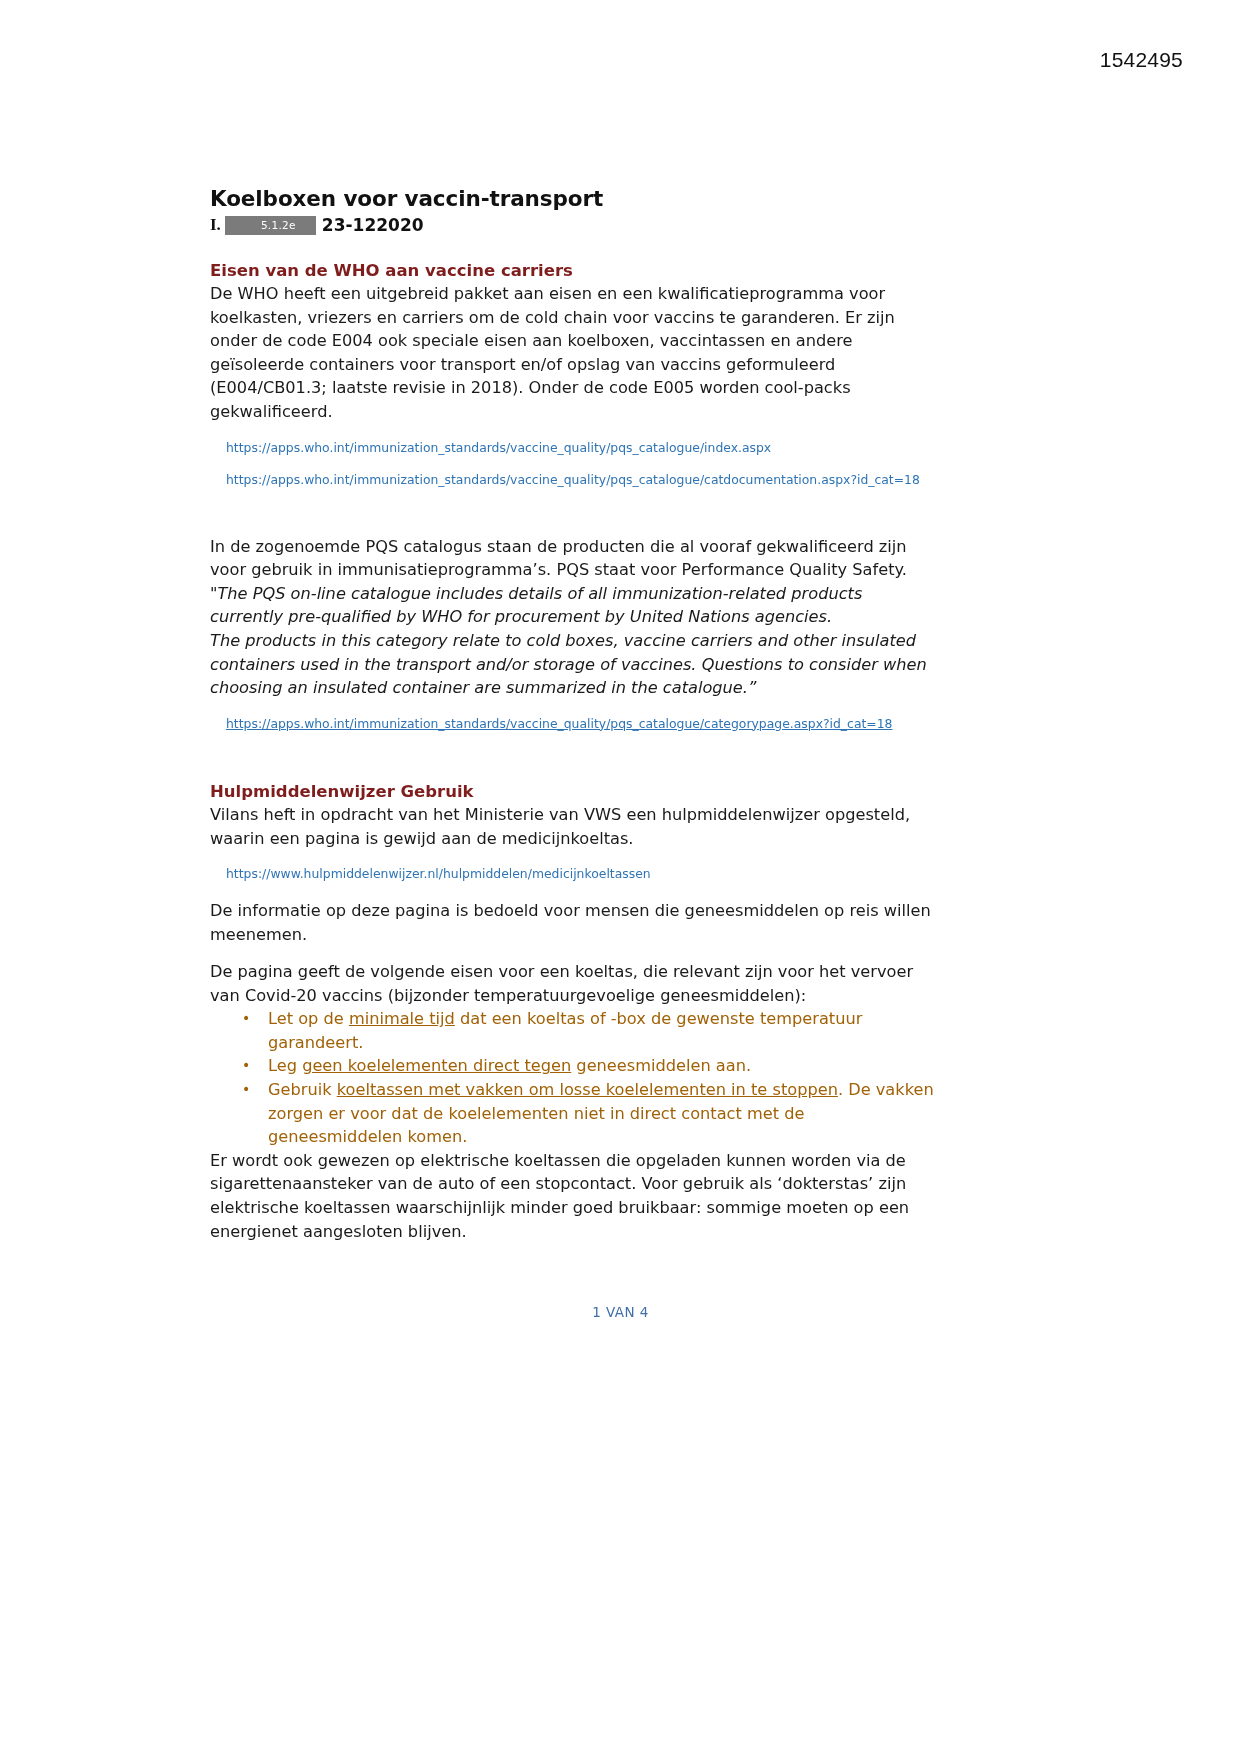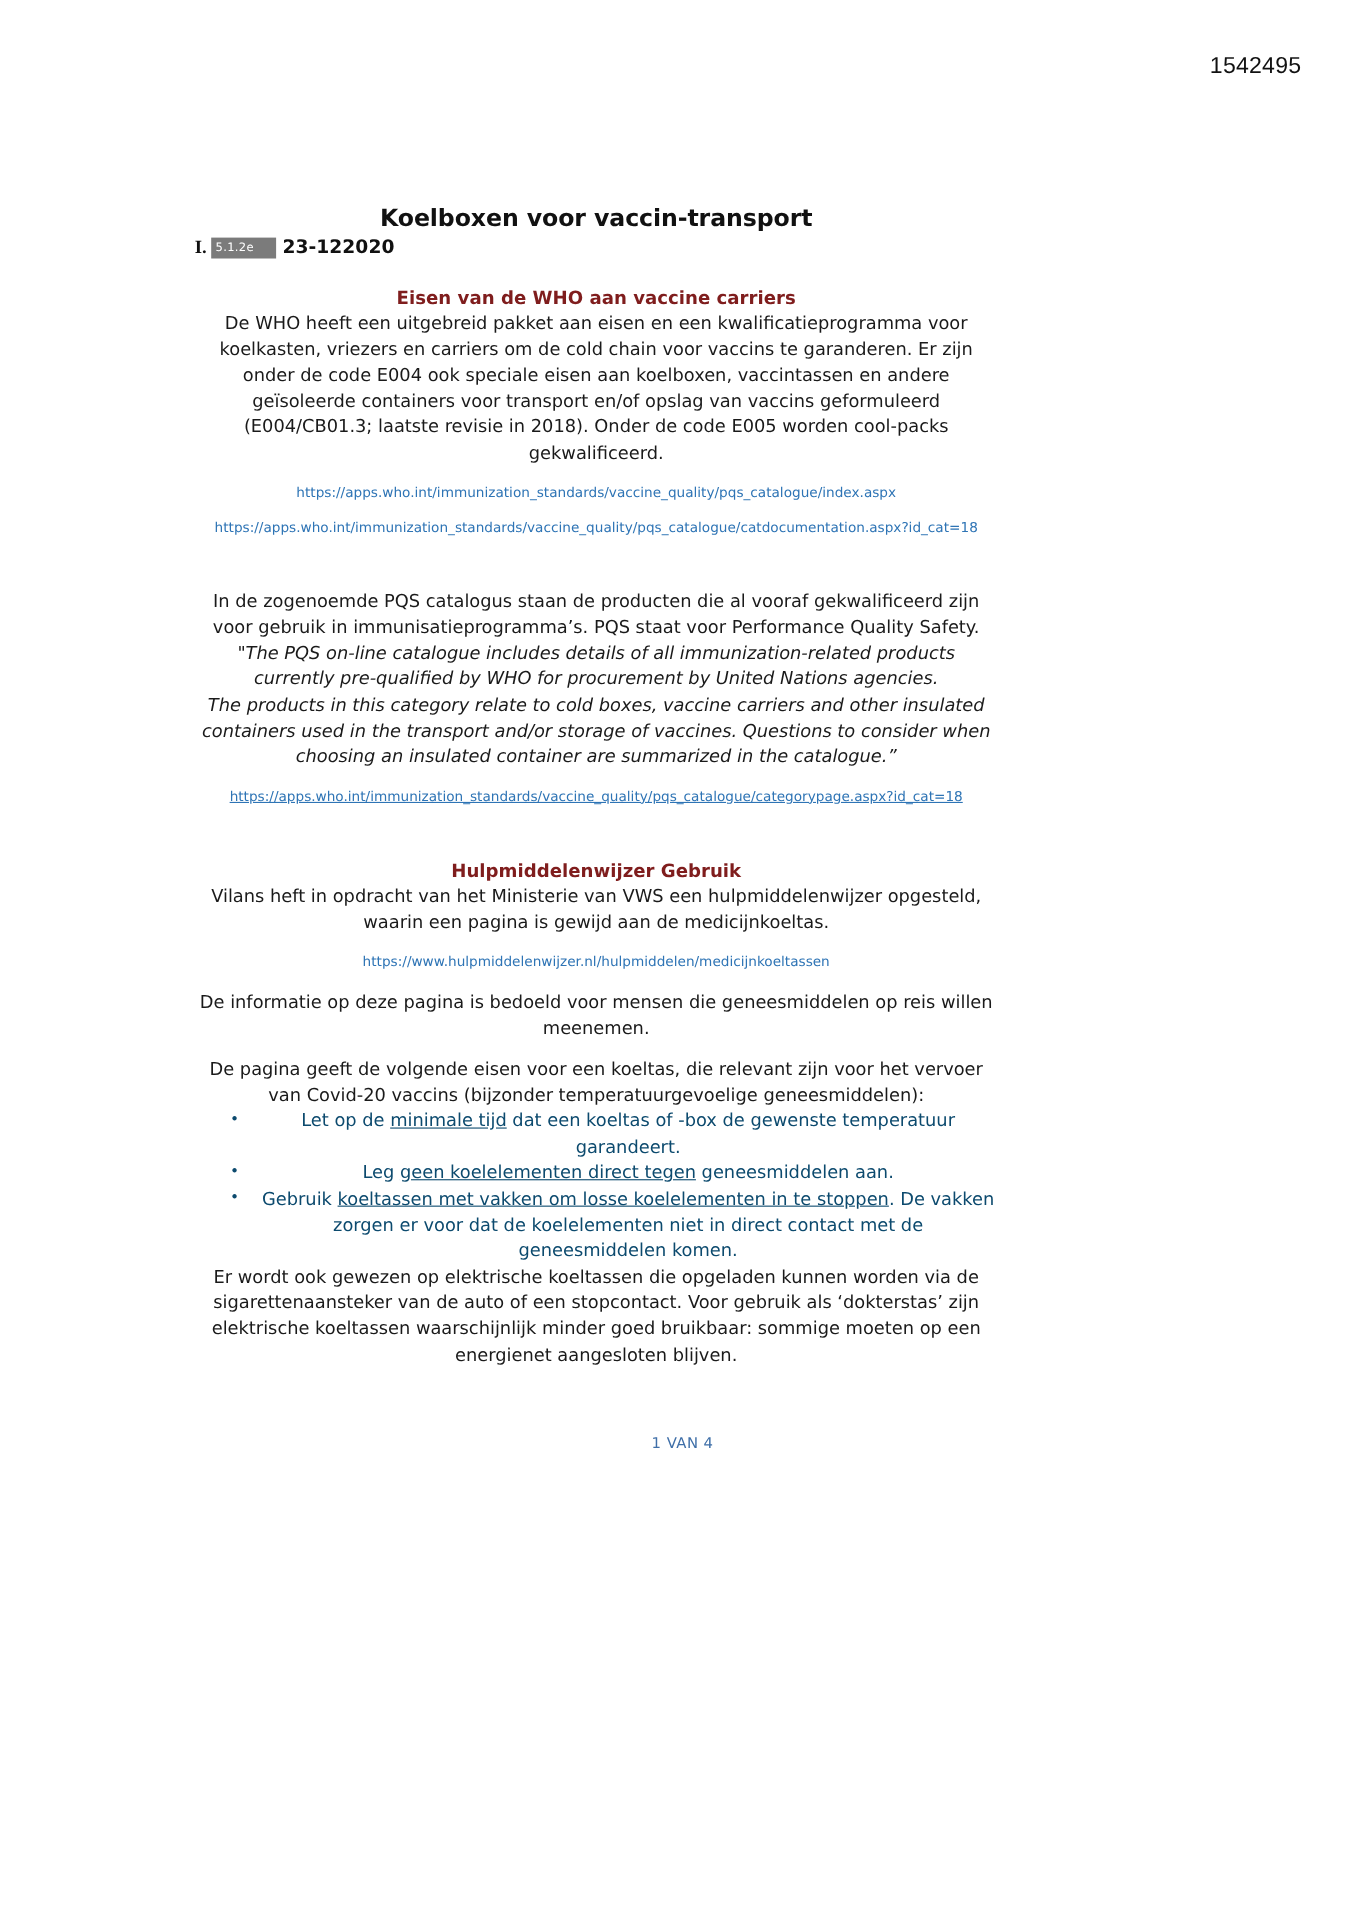--- a/index.html
+++ b/index.html
@@ -25,24 +25,23 @@
     position: absolute;
     top: 48px;
     right: 58px;
     font-size: 21px;
     letter-spacing: 0.2px;
     color: #111;
     font-family: "Liberation Sans", sans-serif;
   }
   .content {
     position: absolute;
-    left: 177px;
+    left: 210px;
     top: 186px;
     width: 730px;
-    text-align: center;
   }
   h1.title {
     font-size: 21.5px;
     font-weight: bold;
     margin: 0 0 4px 0;
     letter-spacing: -0.1px;
     color: #111;
   }
   .subtitle-line {
     display: flex;
@@ -58,21 +57,21 @@
     font-size: 17px;
     margin-right: 4px;
   }
   .redaction {
     display: inline-block;
     background: #7b7b7b;
     color: #ffffff;
     font-size: 10.5px;
     font-weight: normal;
     letter-spacing: 0.3px;
-    padding: 3px 20px 3px 4px;
+    padding: 3px 20px 3px 36px;
     line-height: 13px;
     margin-right: 6px;
     font-family: "DejaVu Sans", sans-serif;
   }
   .subtitle-code {
     font-weight: bold;
     font-size: 17px;
   }
   h2.section {
     font-size: 16.5px;
@@ -109,21 +108,21 @@
   ul.bullets {
     margin: 0;
     padding-left: 58px;
     list-style: none;
   }
   ul.bullets li {
     font-size: 16.2px;
     line-height: 23.6px;
     position: relative;
     margin: 0;
-    color: #0c4a6e;
+    color: #a16207;
   }
   ul.bullets li::before {
     content: "\2022";
     position: absolute;
     left: -26px;
     top: 0;
     font-size: 14px;
   }
   u.uline { text-decoration: underline; }
   .footer {

